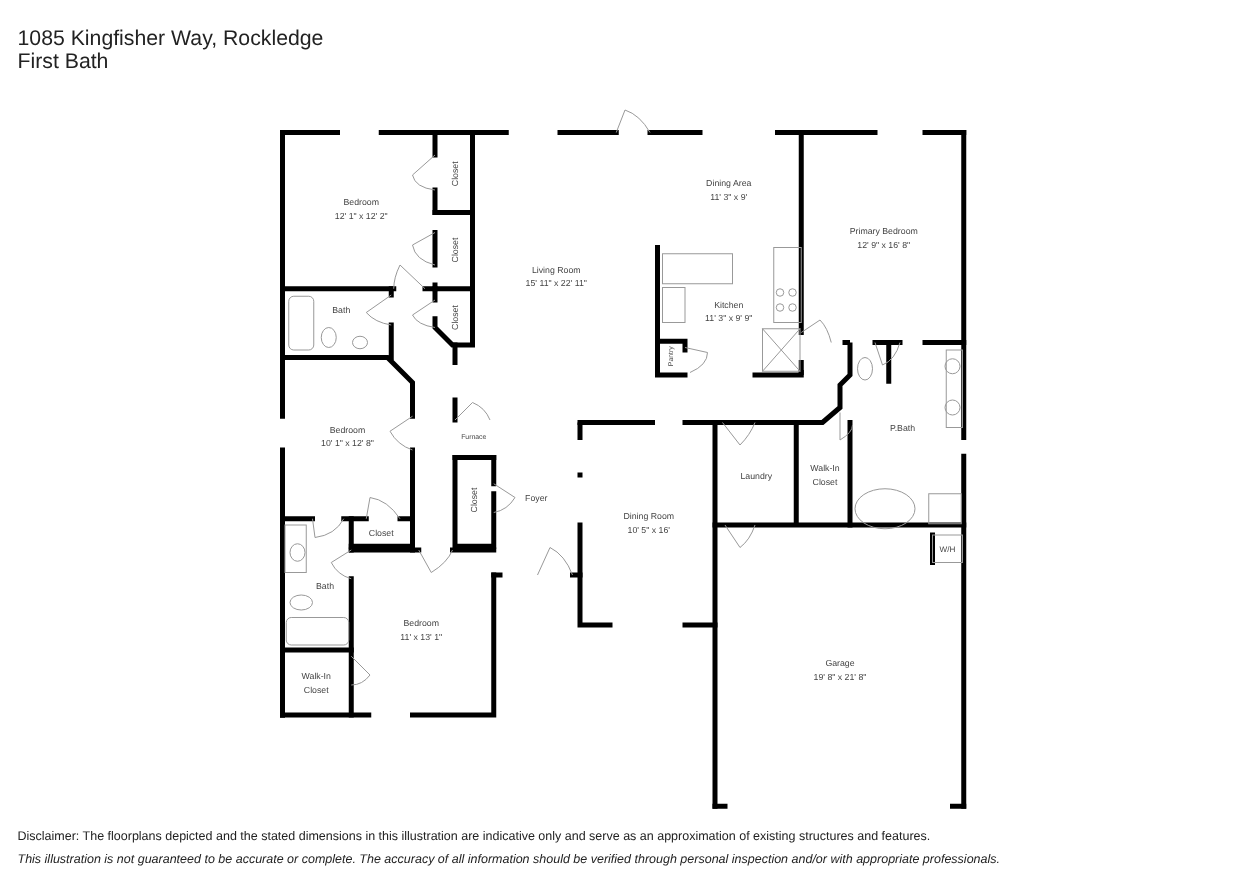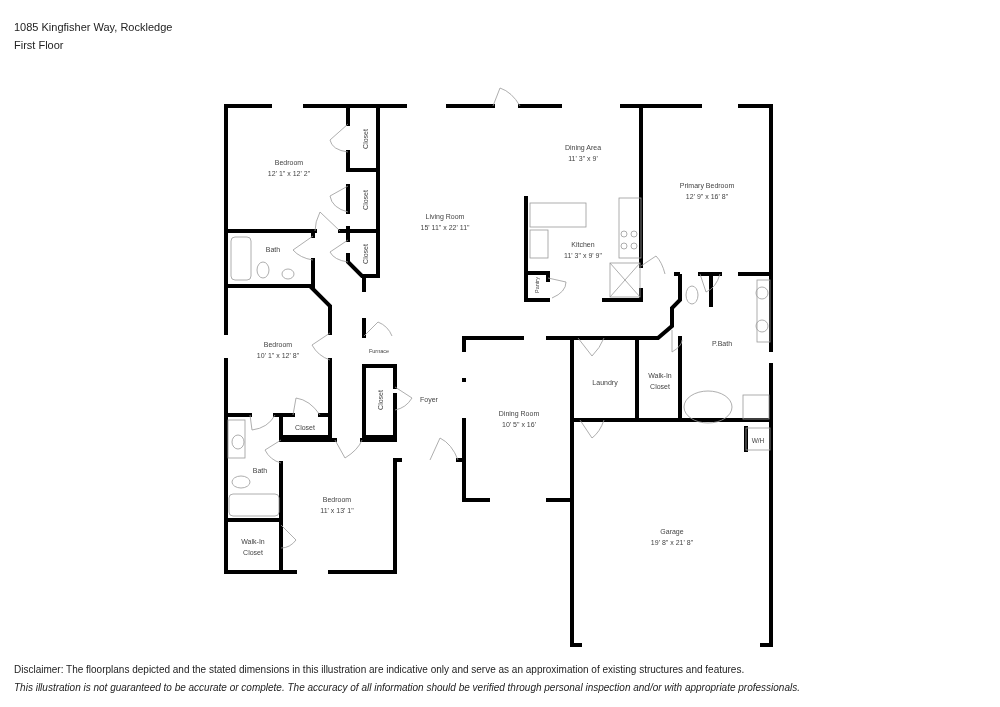--- a/index.html
+++ b/index.html
@@ -1,32 +1,32 @@
 <!DOCTYPE html>
 <html><head>
   <meta charset="utf-8">
   <style>
     html, body { margin: 0; padding: 0; background: #ffffff; }
     body { width: 1000px; height: 707px; position: relative; overflow: hidden; font-family: "Liberation Sans", sans-serif; color: #333; }
-    .hdr { position: absolute; left: 14px; font-size: 11px; color: #222; }
+    .hdr { position: absolute; left: 14px; font-size: 17px; color: #222; }
     #addr { top: 21px; }
     #floor { top: 39px; }
     svg#plan { position: absolute; left: 0; top: 0; }
     .lbl { position: absolute; font-size: 7px; color: #444; text-align: center; line-height: 11px; white-space: nowrap; transform: translate(-50%, -50%); }
     .lbl .dim { display: block; }
     .vlbl { position: absolute; font-size: 7px; color: #444; white-space: nowrap; transform: translate(-50%, -50%) rotate(-90deg); }
     .disc { position: absolute; left: 14px; font-size: 10px; color: #222; white-space: nowrap; }
     #d1 { top: 664px; }
     #d2 { top: 682px; font-style: italic; }
   </style>
 </head>
 <body>
 
 <div class="hdr" id="addr">1085 Kingfisher Way, Rockledge</div>
-<div class="hdr" id="floor">First Floor</div>
+<div class="hdr" id="floor">First Bath</div>
 
 <svg id="plan" width="1000" height="707" viewBox="0 0 1000 707">
   <g stroke="#000" stroke-width="4" fill="none" stroke-linecap="square">
 
     <path d="M226 106 L270 106 M305 106 L405 106 M448 106 L493 106 M520 106 L560 106 M622 106 L700 106 M740 106 L771 106"></path>
 
     <path d="M226 106 L226 333 M226 360 L226 572"></path>
 
     <path d="M226 572 L295 572 M330 572 L395 572 L395 460"></path>
 

